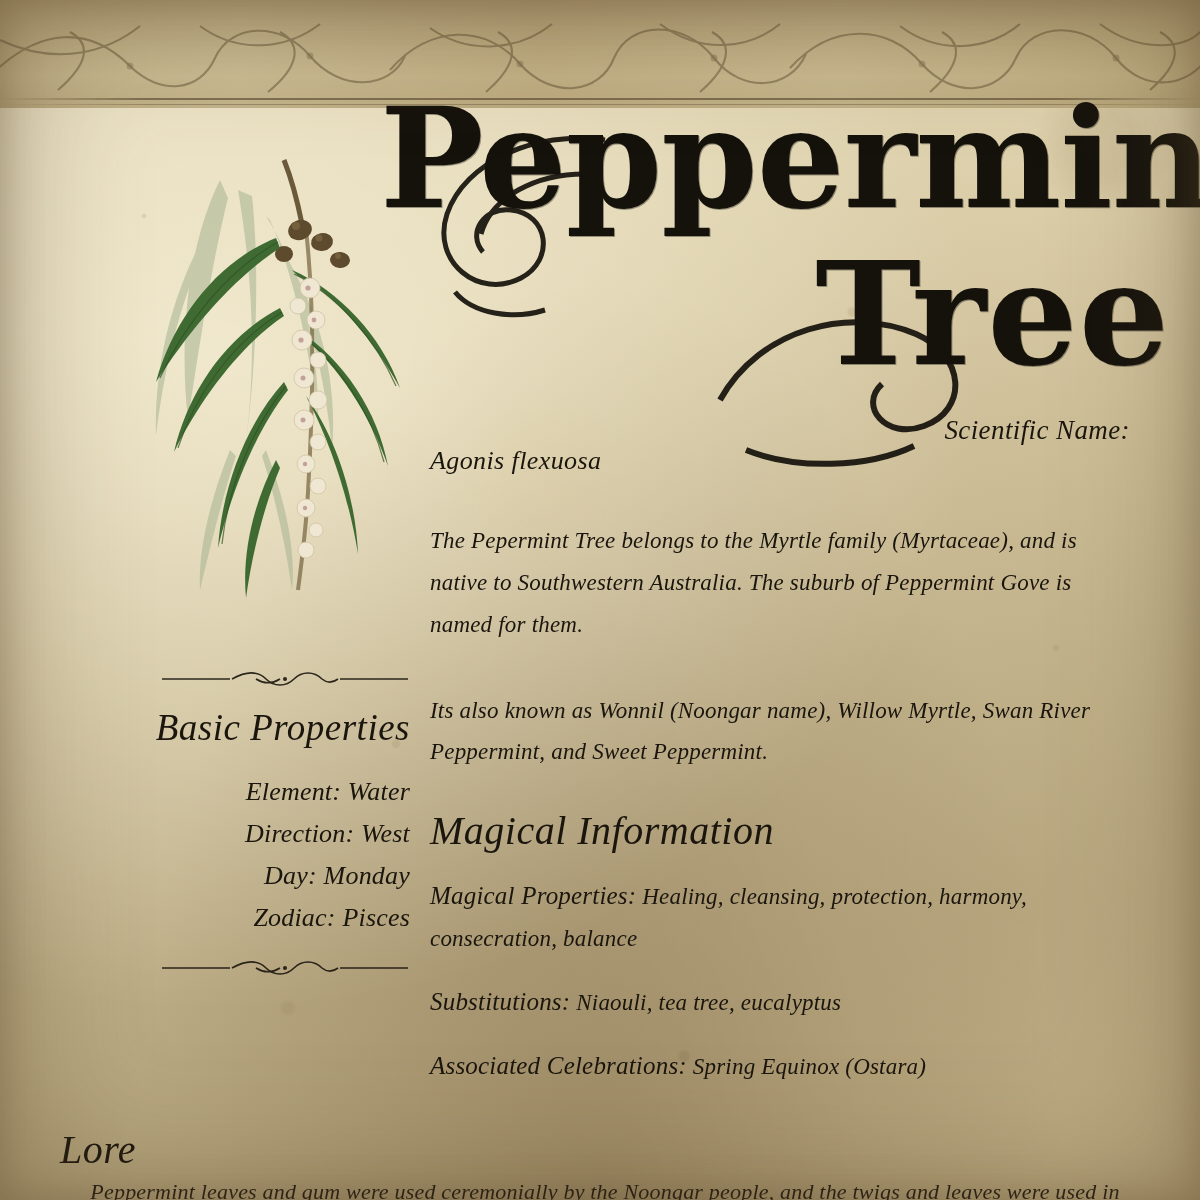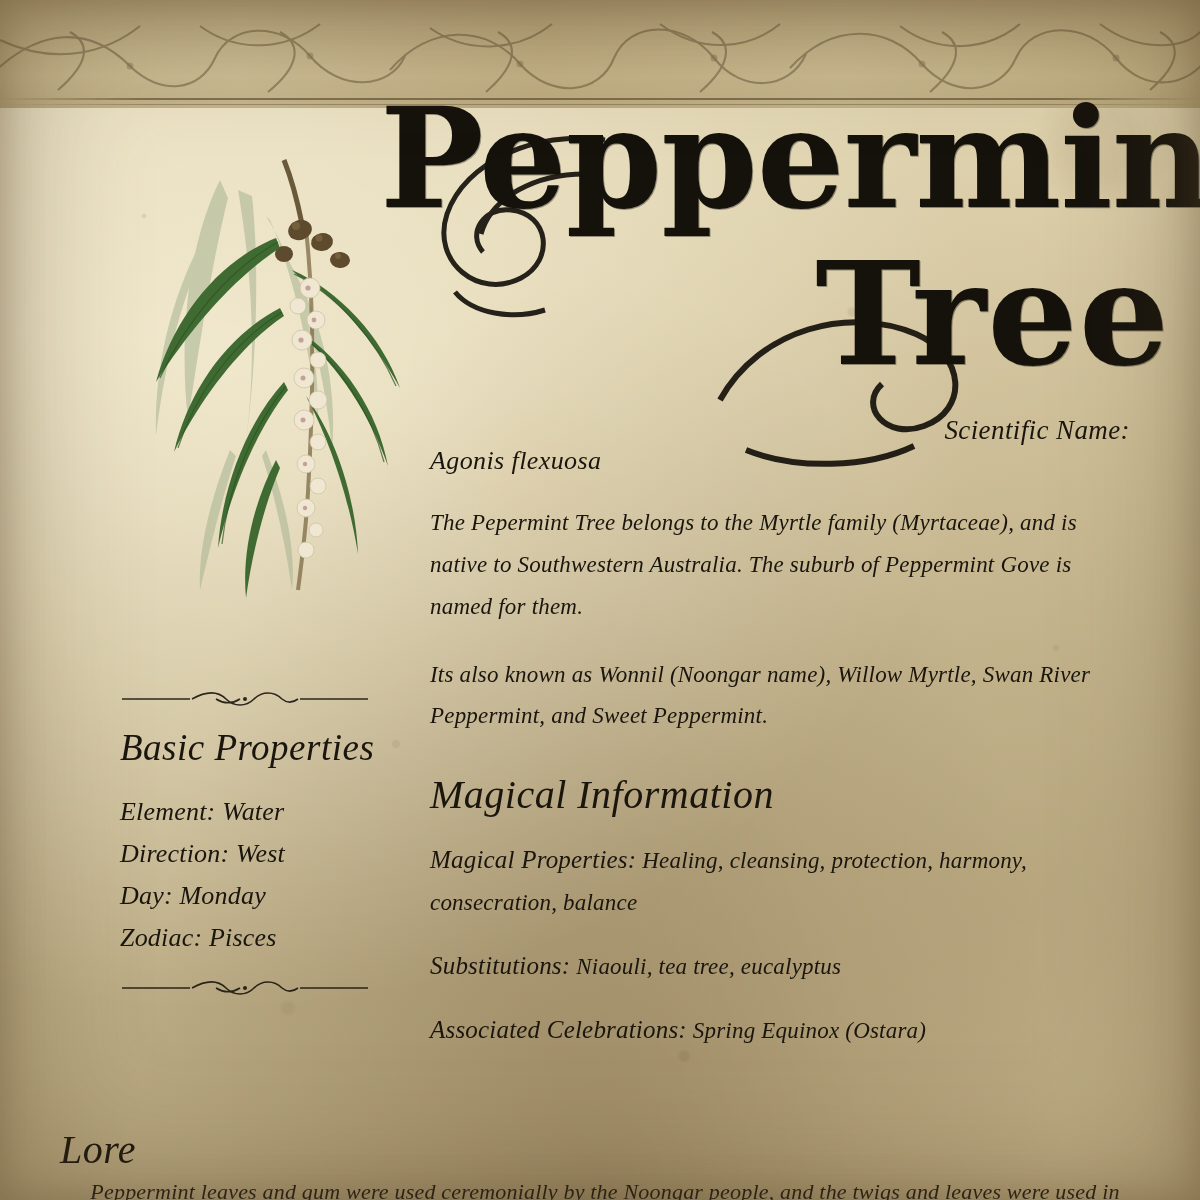--- a/index.html
+++ b/index.html
@@ -135,21 +135,21 @@
   }
   .sci-name {
     font-size: 26px;
     font-style: italic;
     letter-spacing: .4px;
   }
   .para {
     font-size: 23px;
     font-style: italic;
     line-height: 1.82;
-    margin-top: 26px;
+    margin-top: 44px;
     letter-spacing: .2px;
   }
 
   .section-head {
     font-size: 40px;
     font-style: italic;
     text-align: left;
     margin-top: 34px;
     letter-spacing: .5px;
   }
@@ -164,23 +164,23 @@
   }
   .field b {
     font-weight: 400;
     font-size: 25px;
   }
 
   
   .props {
     position: absolute;
     left: 120px;
-    top: 690px;
+    top: 670px;
     width: 290px;
-    text-align: left;
+    text-align: right;
     color: #1a150d;
   }
   .props-title {
     font-size: 37px;
     font-style: italic;
     letter-spacing: .5px;
     margin: 14px 0 22px;
   }
   .prop-row {
     font-size: 26px;

